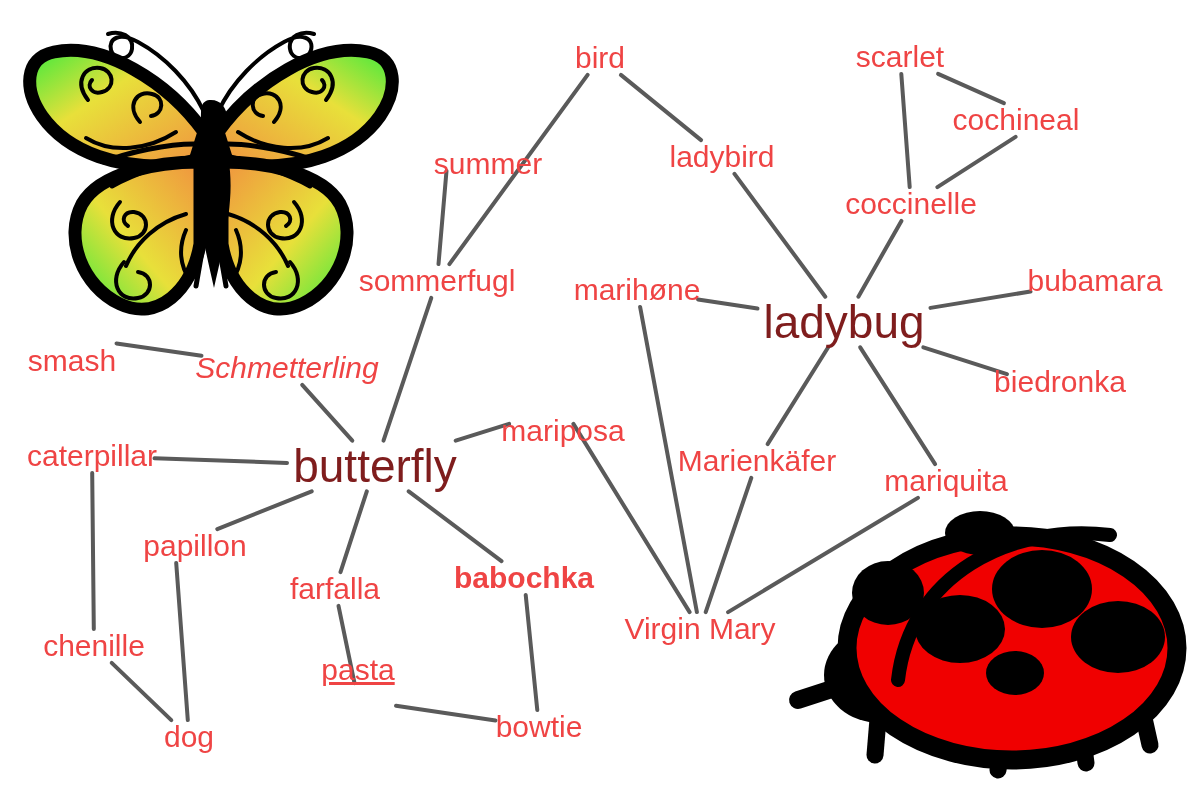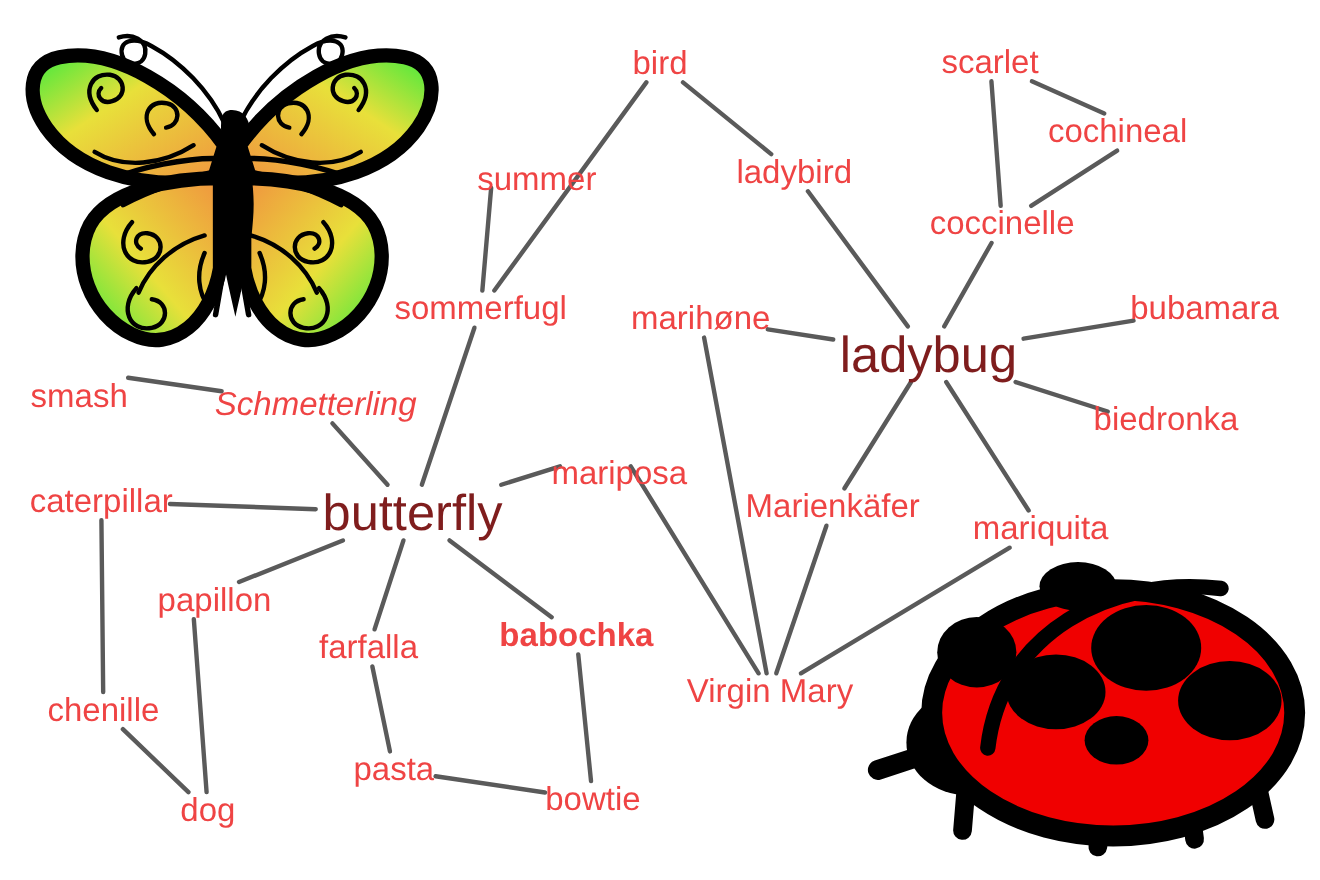--- a/index.html
+++ b/index.html
@@ -173,21 +173,21 @@
 
   <div id="node-layer">
       <div class="node-label" style="left: 72px; top: 337px; margin-top: 24px;">smash</div>
       <div class="node-label" style="left: 287px; top: 368px; font-style: italic;">Schmetterling</div>
       <div class="node-label" style="left: 92px; top: 456px;">caterpillar</div>
       <div class="node-label hub" style="left: 375px; top: 466px;">butterfly</div>
       <div class="node-label" style="left: 175px; top: 546px; margin-left: 20px;">papillon</div>
       <div class="node-label" style="left: 94px; top: 646px;">chenille</div>
       <div class="node-label" style="left: 189px; top: 737px;">dog</div>
       <div class="node-label" style="left: 335px; top: 589px;">farfalla</div>
-      <div class="node-label" style="left: 358px; top: 700px;">pasta</div>
+      <div class="node-label" style="left: 358px; top: 670px; text-decoration: underline;">pasta</div>
       <div class="node-label" style="left: 539px; top: 727px;">bowtie</div>
       <div class="node-label" style="left: 524px; top: 578px; font-weight: bold;">babochka</div>
       <div class="node-label" style="left: 563px; top: 407px; margin-top: 24px;">mariposa</div>
       <div class="node-label" style="left: 448px; top: 164px; margin-left: 40px;">summer</div>
       <div class="node-label" style="left: 437px; top: 281px;">sommerfugl</div>
       <div class="node-label" style="left: 600px; top: 58px;">bird</div>
       <div class="node-label" style="left: 722px; top: 157px; text-align: right;">ladybird</div>
       <div class="node-label" style="left: 900px; top: 57px;">scarlet</div>
       <div class="node-label" style="left: 1016px; top: 120px;">cochineal</div>
       <div class="node-label" style="left: 911px; top: 204px;">coccinelle</div>

